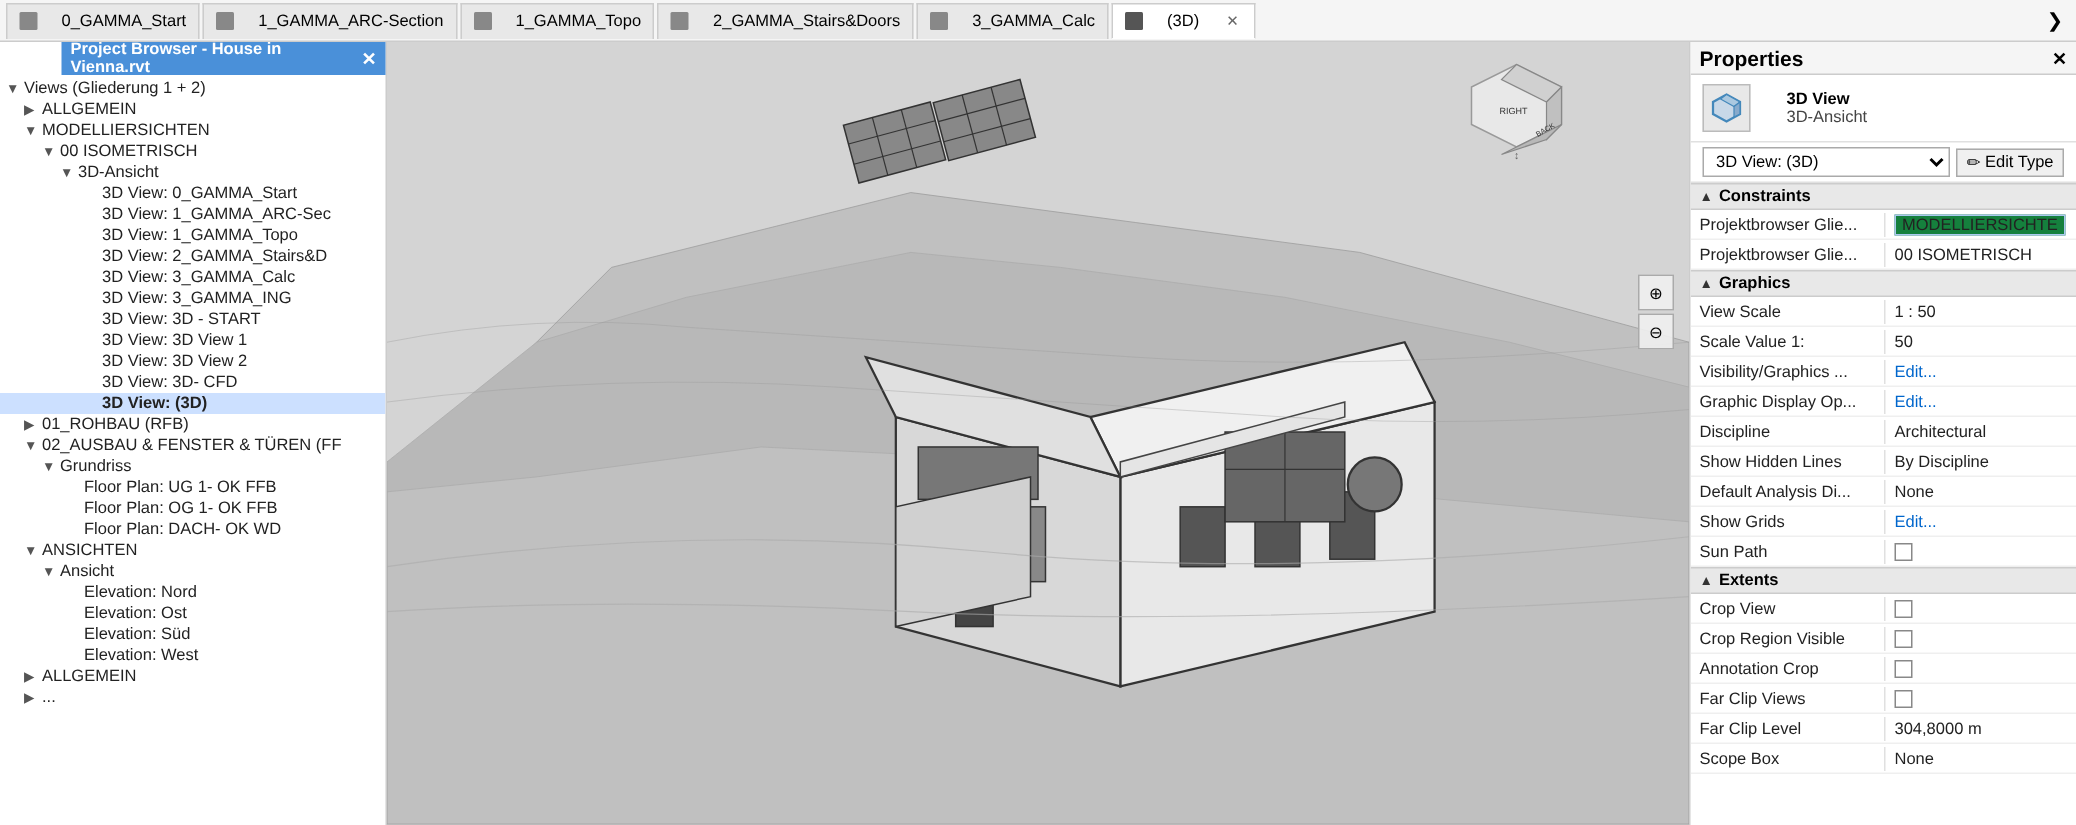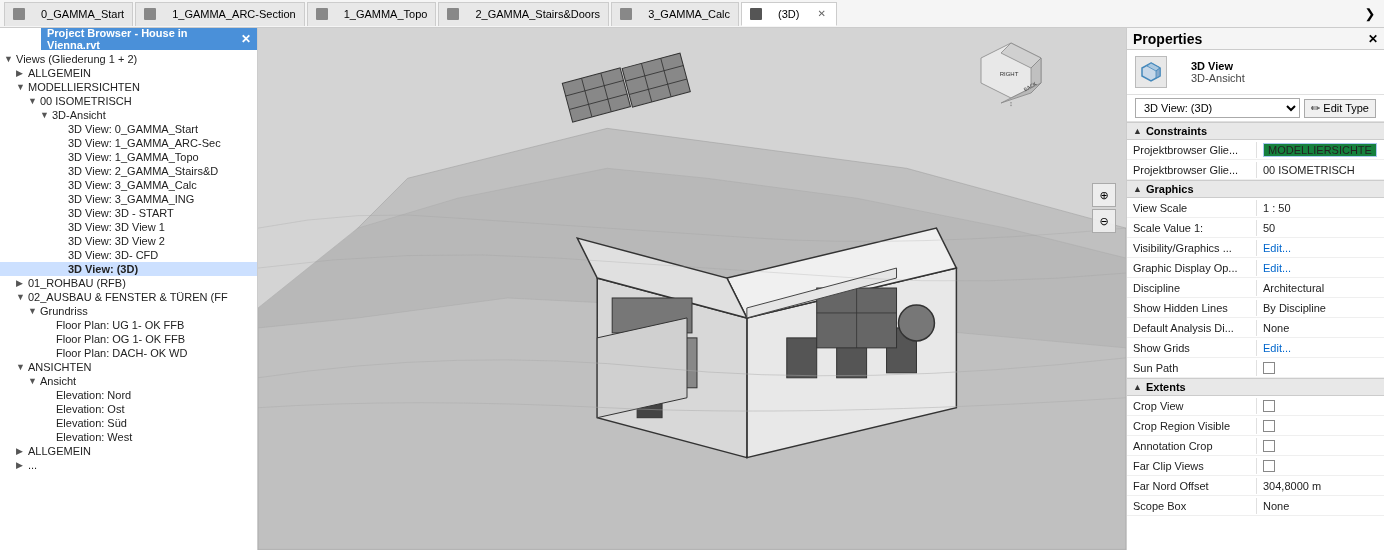--- a/index.html
+++ b/index.html
@@ -709,21 +709,21 @@
             <span class="checkbox-box"></span>
           </span>
       </div>
       <div class="prop-row">
         <span class="prop-name">Far Clip Views</span>
         <span class="prop-value">
             <span class="checkbox-box"></span>
           </span>
       </div>
       <div class="prop-row">
-        <span class="prop-name">Far Nord Offset</span>
+        <span class="prop-name">Far Clip Level</span>
         <span class="prop-value">304,8000 m</span>
       </div>
       <div class="prop-row">
         <span class="prop-name">Scope Box</span>
         <span class="prop-value">None</span>
       </div>
 
     </div>
   </div>
 

